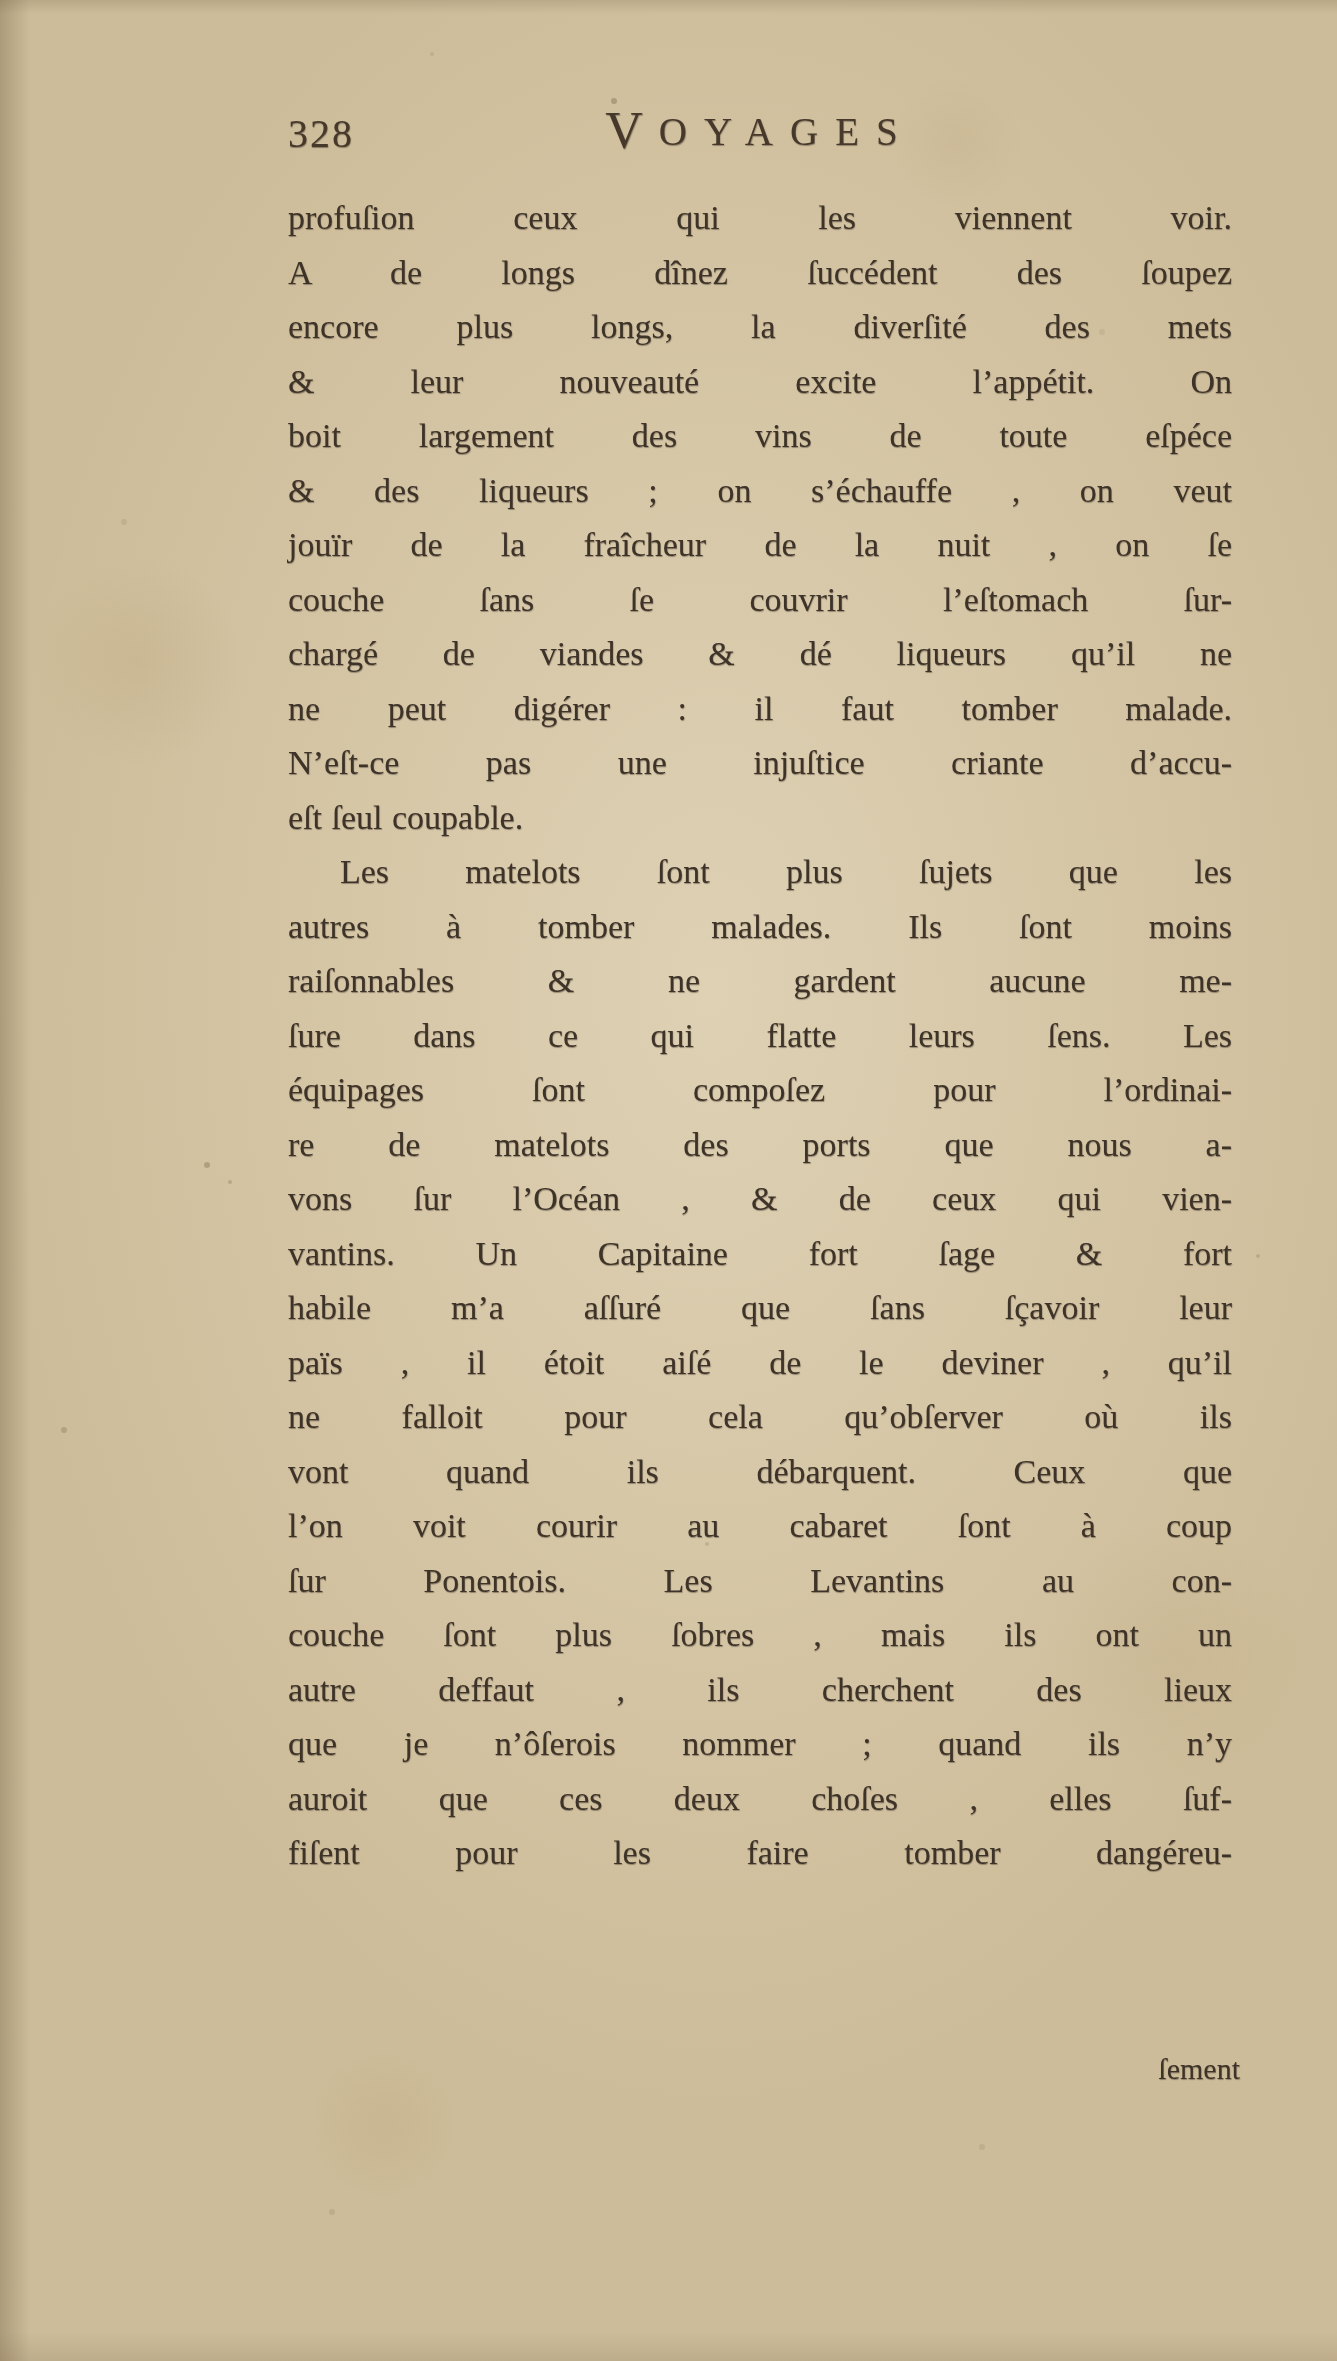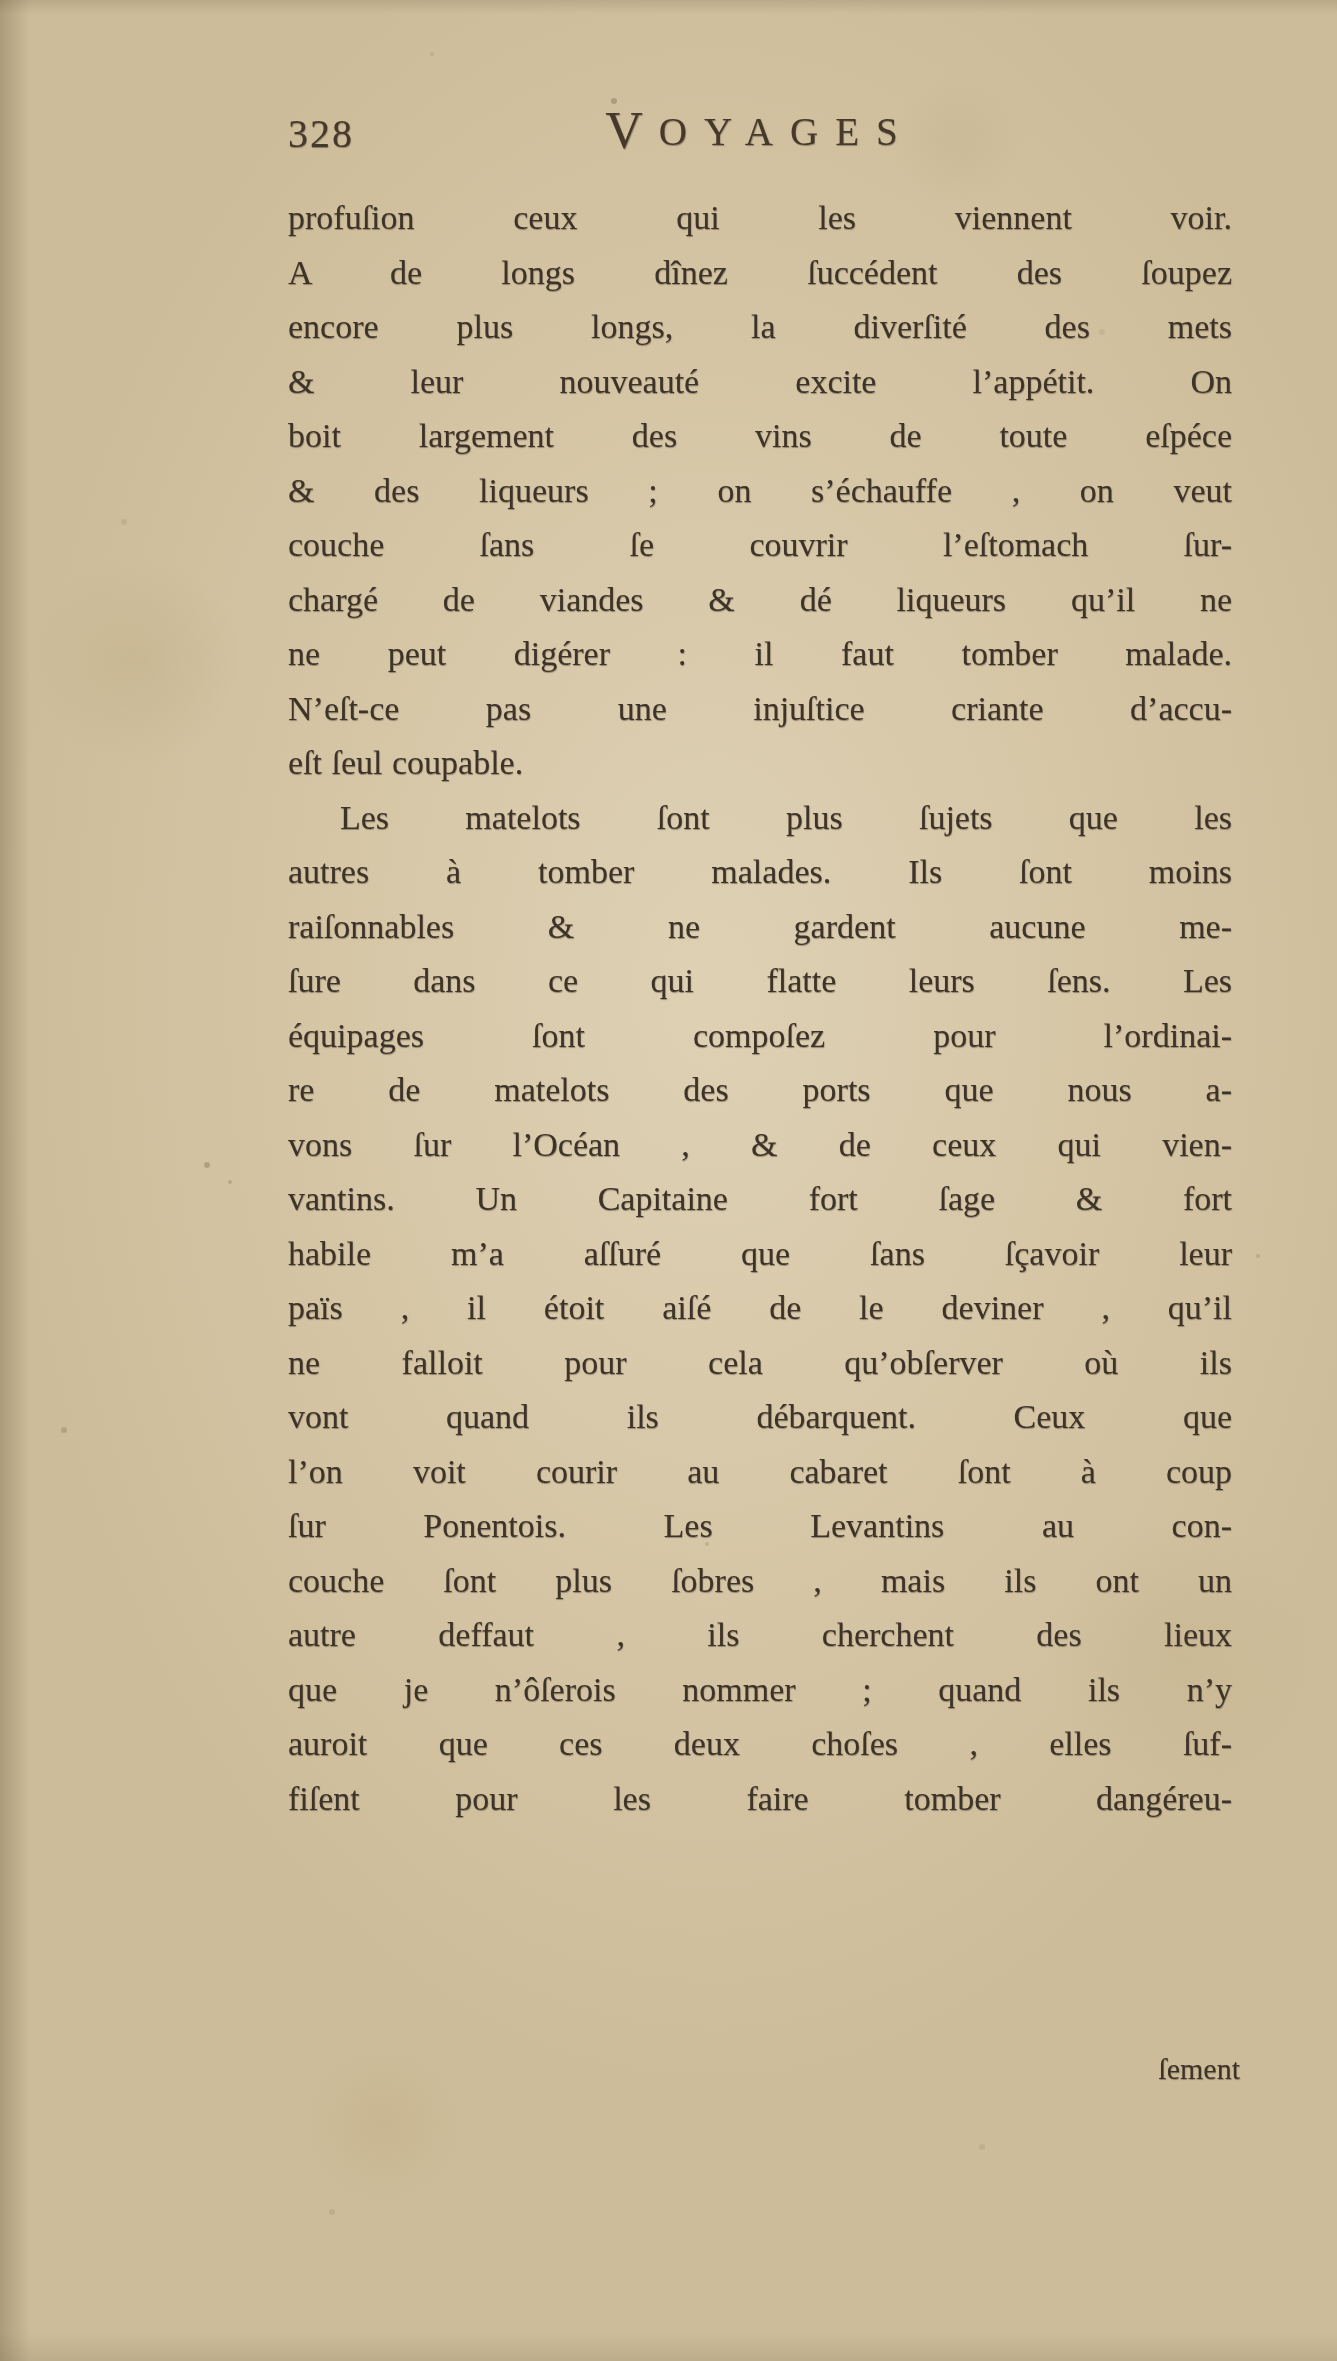--- a/index.html
+++ b/index.html
@@ -112,20 +112,21 @@
     </div>
   </header>
 
   <section class="textblock">
       <div class="line">profuſion ceux qui les viennent voir.</div>
       <div class="line">A de longs dînez ſuccédent des ſoupez</div>
       <div class="line">encore plus longs, la diverſité des mets</div>
       <div class="line">&amp; leur nouveauté excite l’appétit. On</div>
       <div class="line">boit largement des vins de toute eſpéce</div>
       <div class="line">&amp; des liqueurs ; on s’échauffe , on veut</div>
+      <div class="line">jouïr de la fraîcheur de la nuit , on ſe</div>
       <div class="line">couche ſans ſe couvrir l’eſtomach ſur-</div>
       <div class="line">chargé de viandes &amp; dé liqueurs qu’il ne</div>
       <div class="line">ne peut digérer : il faut tomber malade.</div>
       <div class="line">N’eſt-ce pas une injuſtice criante d’accu-</div>
       <div class="line no-just">eſt ſeul coupable.</div>
       <div class="line indent">Les matelots ſont plus ſujets que les</div>
       <div class="line">autres à tomber malades. Ils ſont moins</div>
       <div class="line">raiſonnables &amp; ne gardent aucune me-</div>
       <div class="line">ſure dans ce qui flatte leurs ſens. Les</div>
       <div class="line">équipages ſont compoſez pour l’ordinai-</div>

